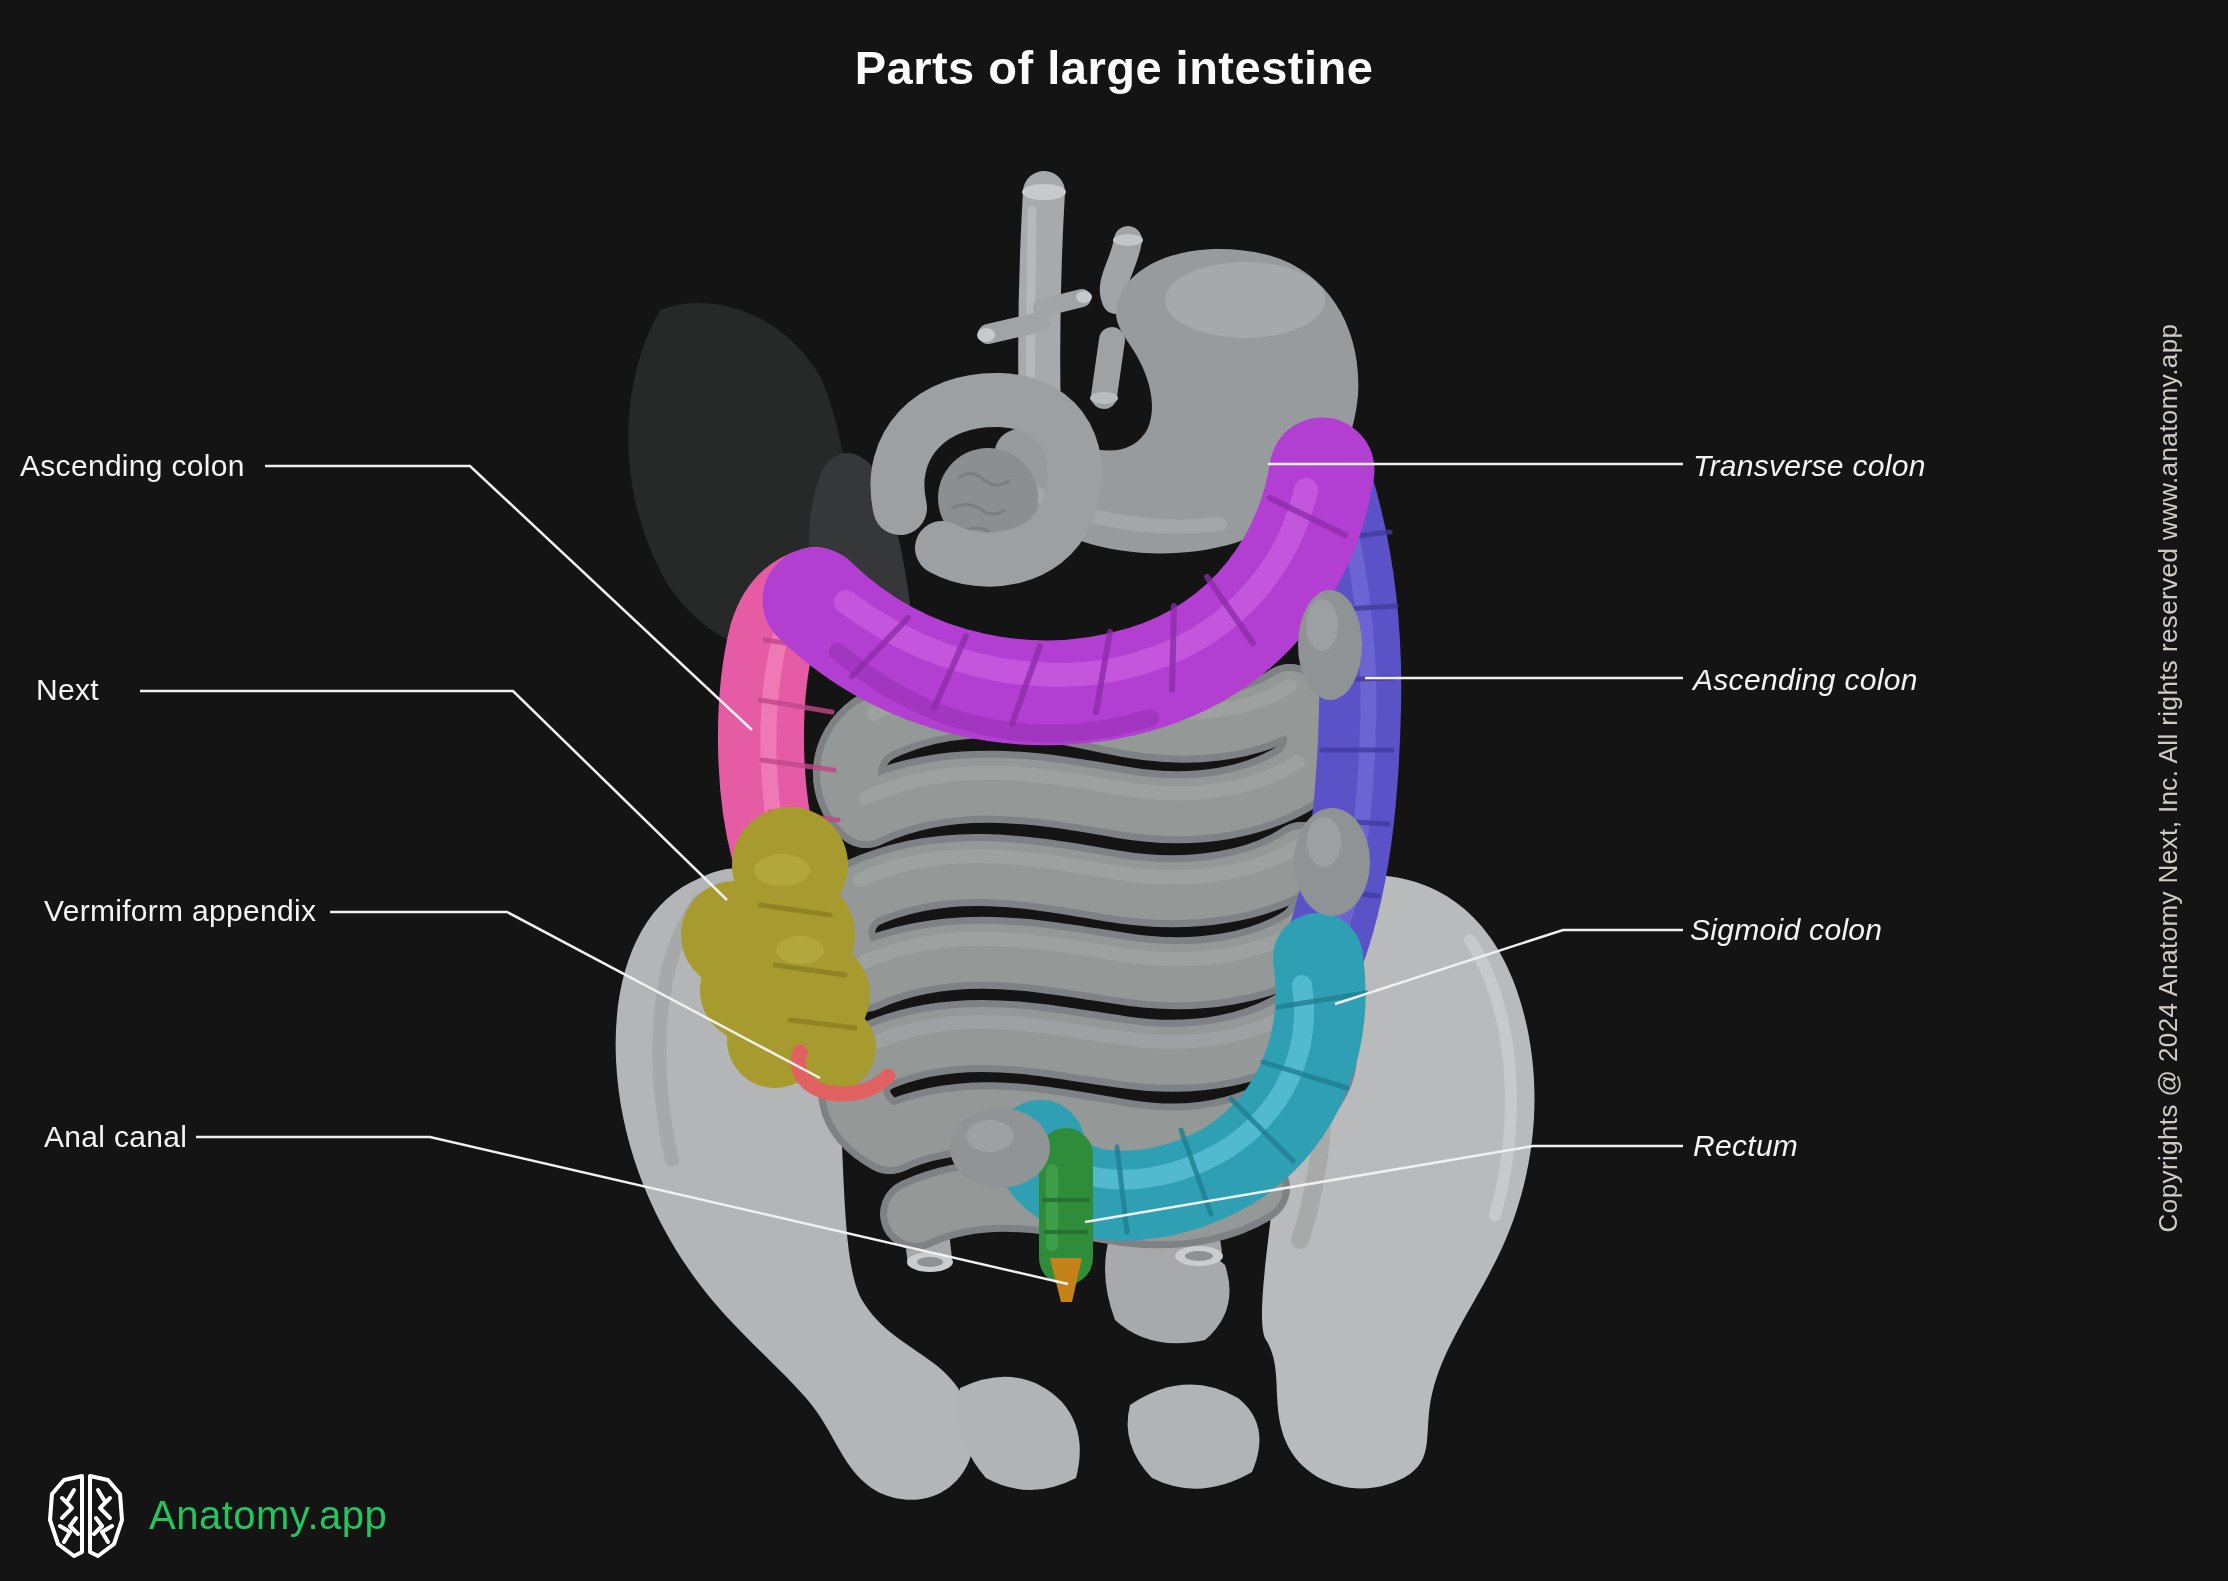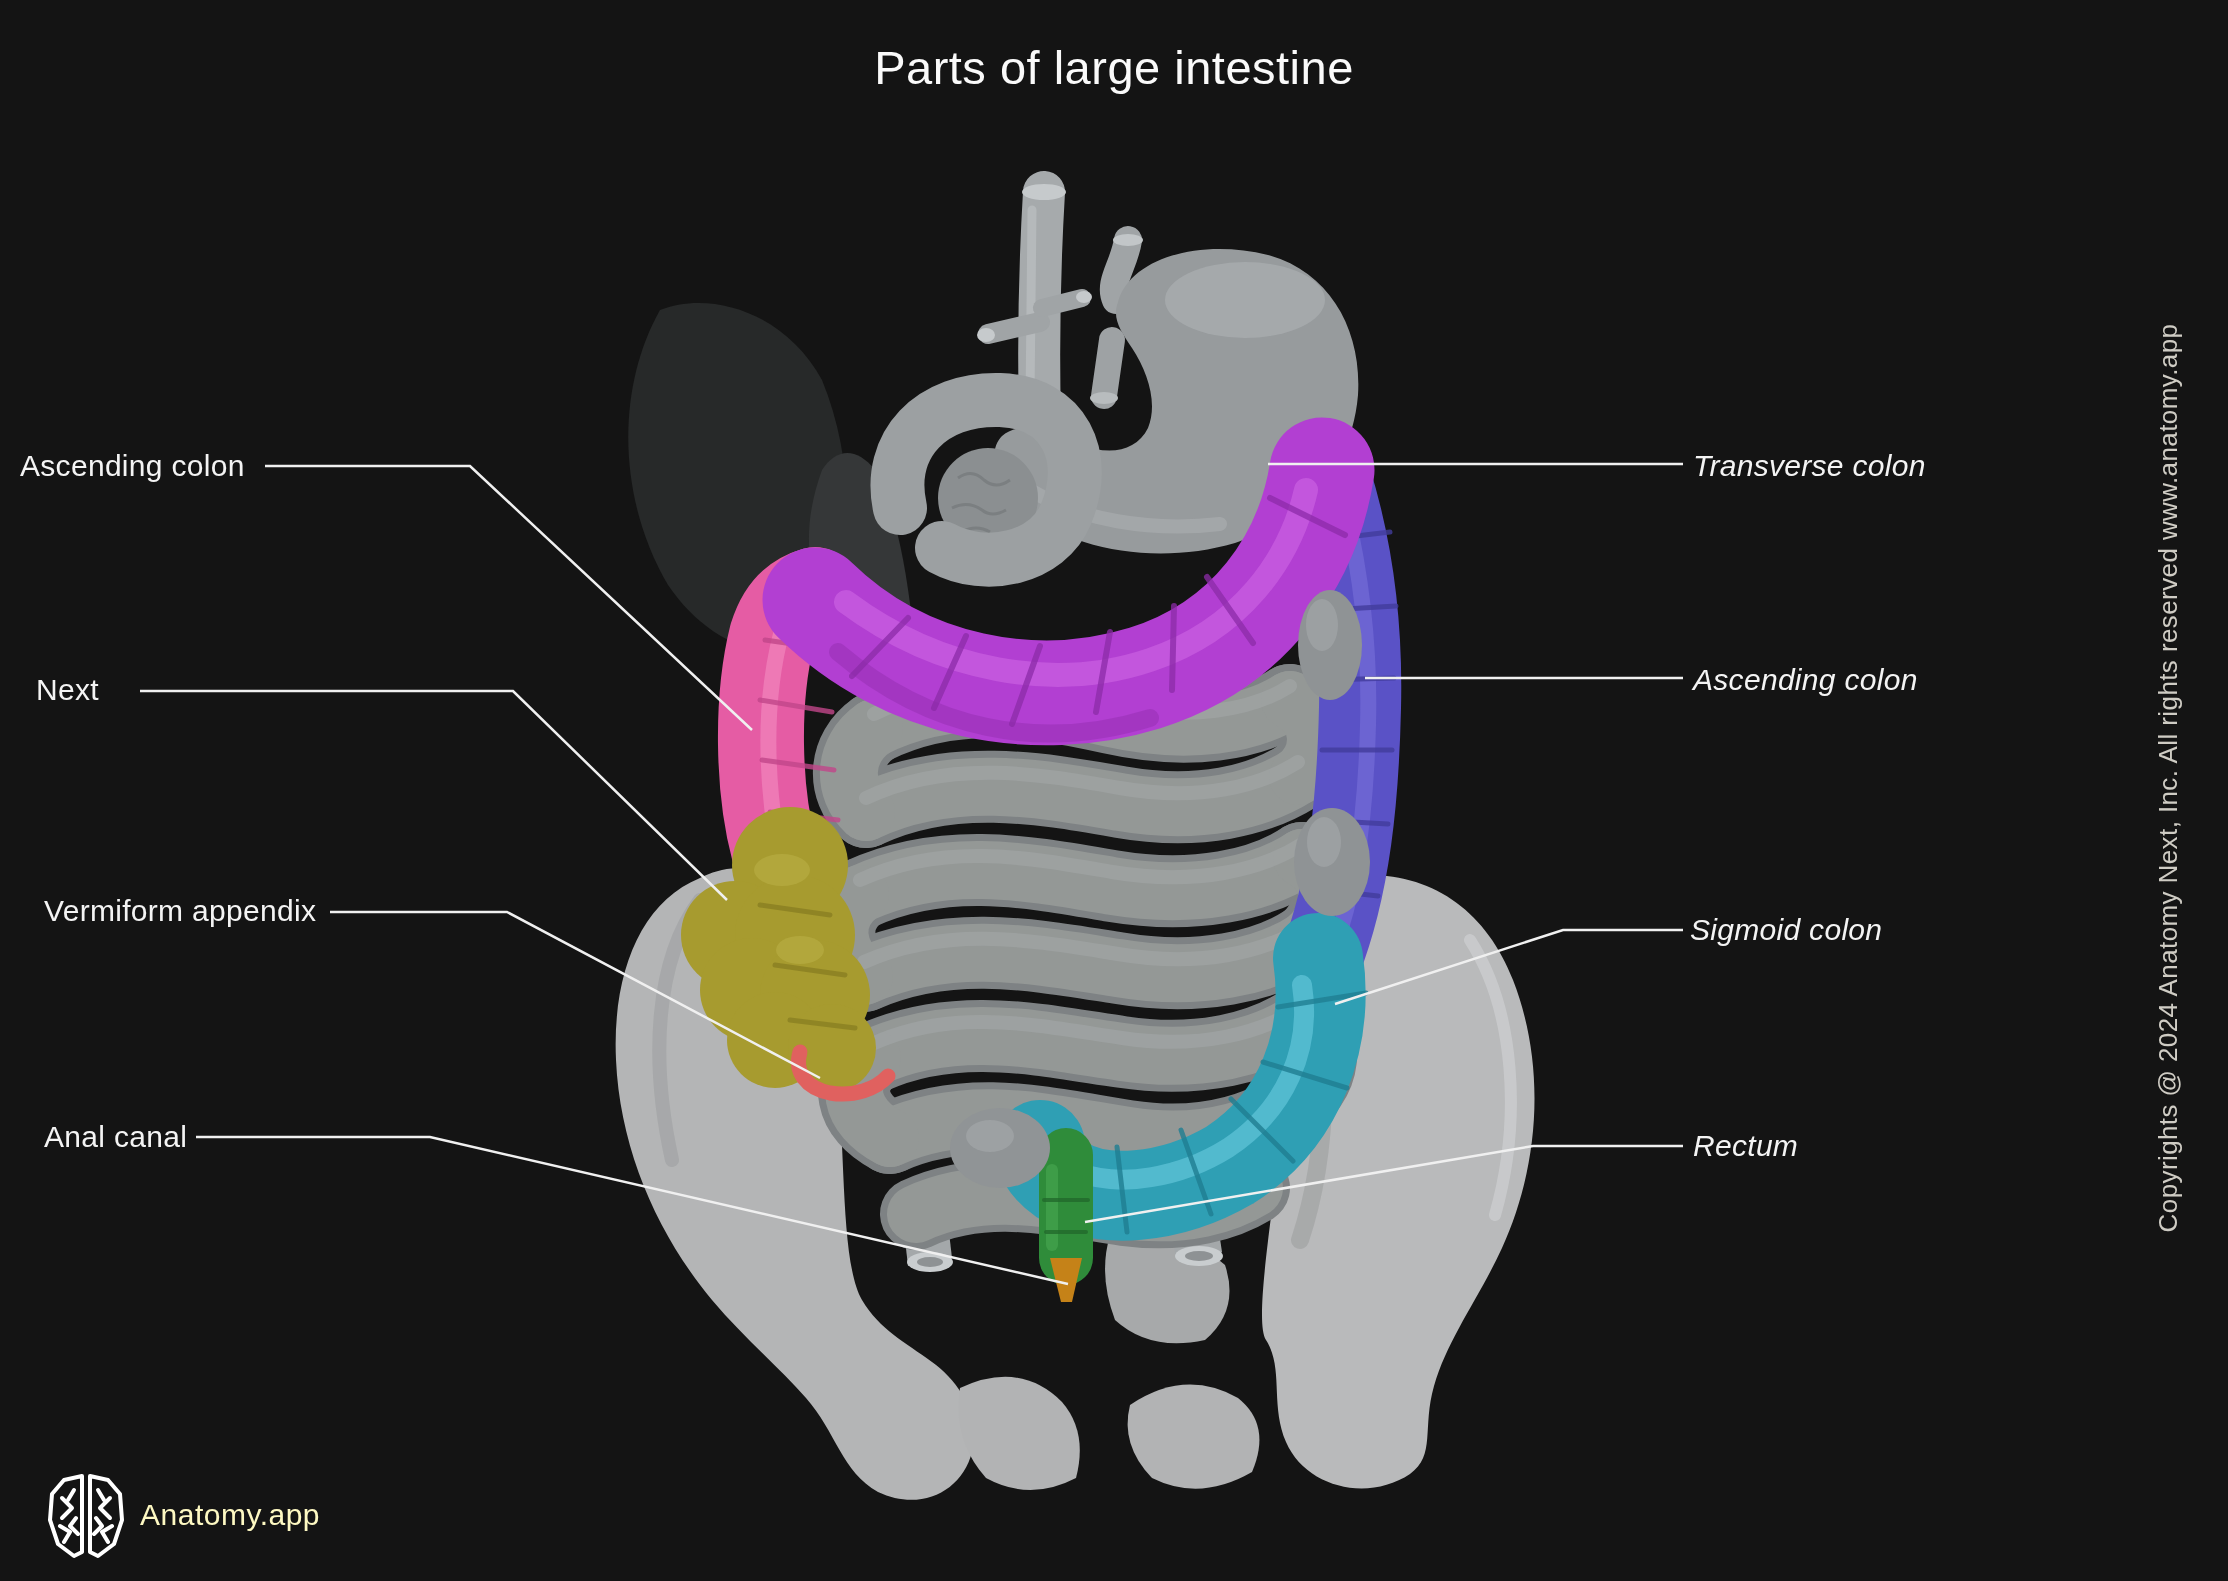--- a/index.html
+++ b/index.html
@@ -1,26 +1,26 @@
 <!DOCTYPE html>
 <html><head>
 <meta charset="utf-8">
 <style>
   html,body{margin:0;padding:0;background:#141414;}
   .canvas{position:relative;width:2228px;height:1581px;background:#141414;overflow:hidden;
           font-family:"Liberation Sans",sans-serif;}
   .art{position:absolute;left:0;top:0;width:100%;height:100%;}
   .title{position:absolute;left:0;right:0;top:40px;text-align:center;color:#fafafa;
-         font-size:47px;font-weight:400;letter-spacing:.5px;}
+         font-size:47px;font-weight:700;letter-spacing:.5px;}
   .lbl{position:absolute;color:#f4f4f4;font-size:30px;white-space:nowrap;
        transform:translateY(-50%);letter-spacing:.3px;}
   .lbl.right{text-align:right;font-style:italic;}
   .view{position:absolute;left:0;right:0;top:1496px;text-align:center;color:#f2f2f2;font-size:33px;}
-  .brand{position:absolute;left:140px;top:1515px;transform:translateY(-50%);
-         color:#fef9c3;font-size:30px;letter-spacing:.5px;}
+  .brand{position:absolute;left:149px;top:1515px;transform:translateY(-50%);
+         color:#22c55e;font-size:40px;letter-spacing:.5px;}
   .copyright{position:absolute;left:2168px;top:778px;transform:translate(-50%,-50%) rotate(-90deg);
              color:#cfccc4;font-size:26px;white-space:nowrap;letter-spacing:.4px;}
   .logo{position:absolute;left:38px;top:1468px;}
 </style>
 </head>
 <body>
 
 <div class="canvas">
 
   <svg class="art" viewBox="0 0 2228 1581" aria-hidden="true">

